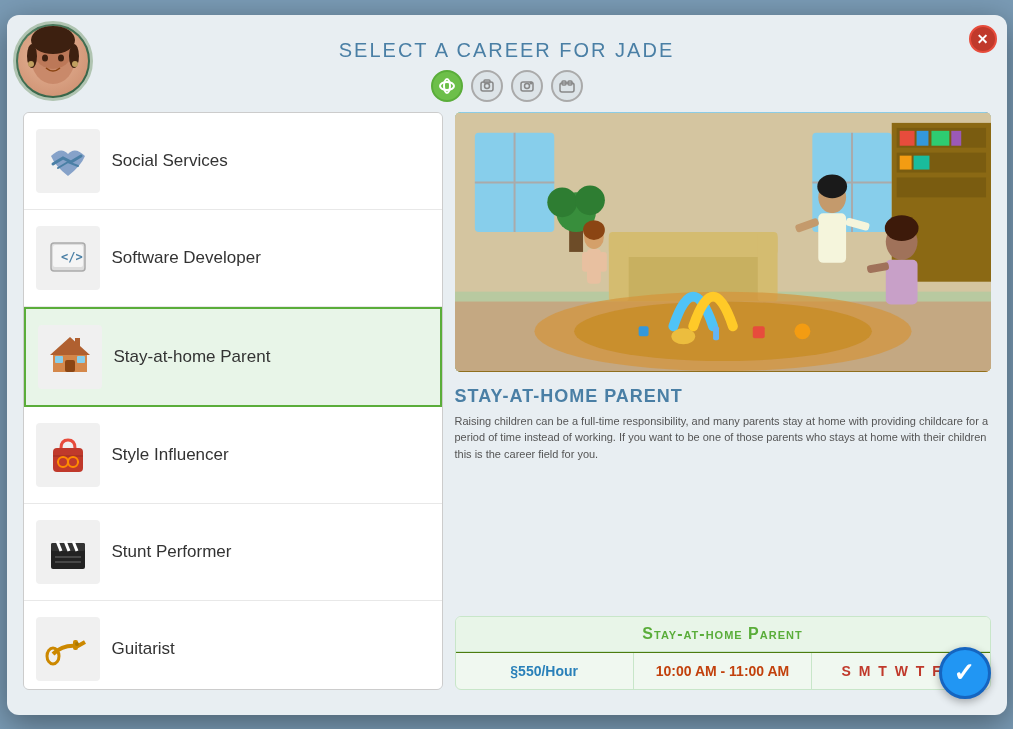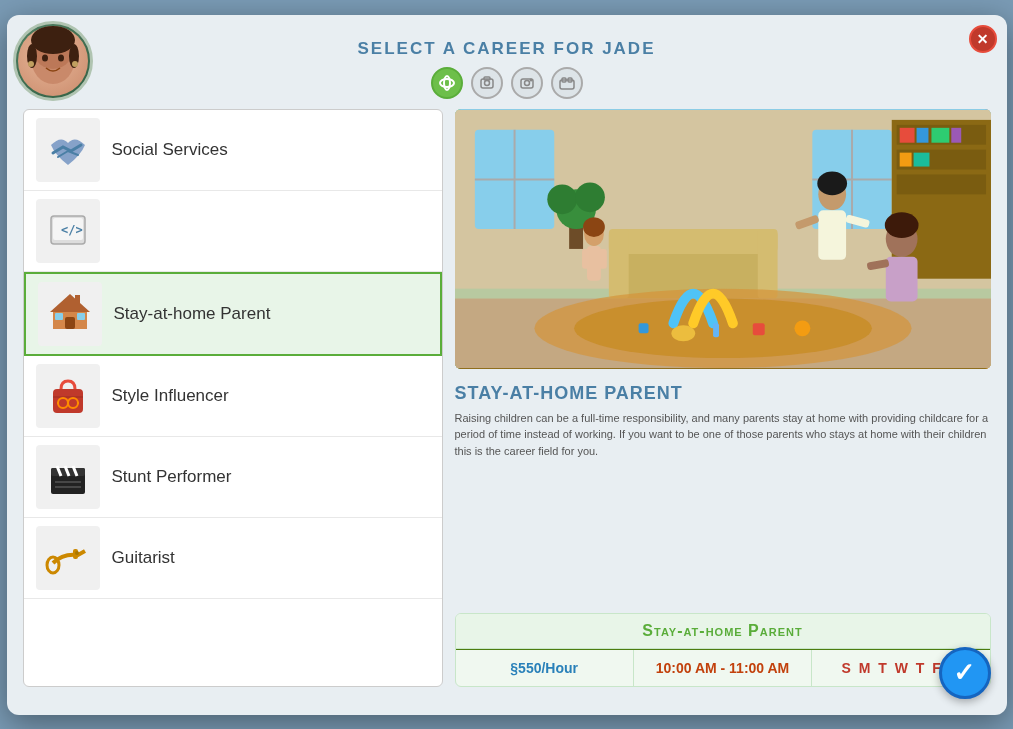--- a/index.html
+++ b/index.html
@@ -66,22 +66,22 @@
       position: relative;
     }
 
     .title-area {
       text-align: center;
       padding-top: 8px;
       margin-bottom: 10px;
     }
 
     .title {
-      font-size: 17px;
-      font-weight: bold;
+      font-size: 20px;
+      font-weight: normal;
       color: #4a7fa5;
       letter-spacing: 2px;
       text-transform: uppercase;
       font-variant: small-caps;
     }
 
     .filter-icons {
       display: flex;
       justify-content: center;
       gap: 8px;
@@ -130,21 +130,21 @@
     }
     .career-list::-webkit-scrollbar-thumb {
       background: #bbb;
       border-radius: 6px;
       border: 2px solid #e0e0e0;
     }
 
     .career-item {
       display: flex;
       align-items: center;
-      padding: 8px 12px;
+      padding: 16px 12px;
       border-bottom: 1px solid #e8e8e8;
       cursor: pointer;
       gap: 12px;
       min-height: 80px;
     }
 
     .career-item.selected {
       background: #e8f5e8;
       border: 2px solid #5aad3a;
     }
@@ -375,20 +375,21 @@
       </div>
 
       <div class="career-item">
         <div class="career-icon">
           <svg width="50" height="50" viewBox="0 0 50 50">
             <rect x="8" y="10" width="34" height="28" rx="3" fill="#ddd" stroke="#aaa" stroke-width="1.5"></rect>
             <rect x="10" y="12" width="30" height="22" rx="2" fill="#f5f5f5"></rect>
             <text x="18" y="28" font-size="12" font-family="monospace" fill="#4a7fa5" font-weight="bold">&lt;/&gt;</text>
           </svg>
         </div>
+        <span class="career-name">Software Developer</span>
       </div>
 
 
       <div class="career-item selected">
         <div class="career-icon">
           <svg width="50" height="50" viewBox="0 0 50 50">
 
             <polygon points="25,8 42,22 42,40 8,40 8,22" fill="#d4874a"></polygon>
             <polygon points="25,5 45,23 5,23" fill="#b06030"></polygon>
 

